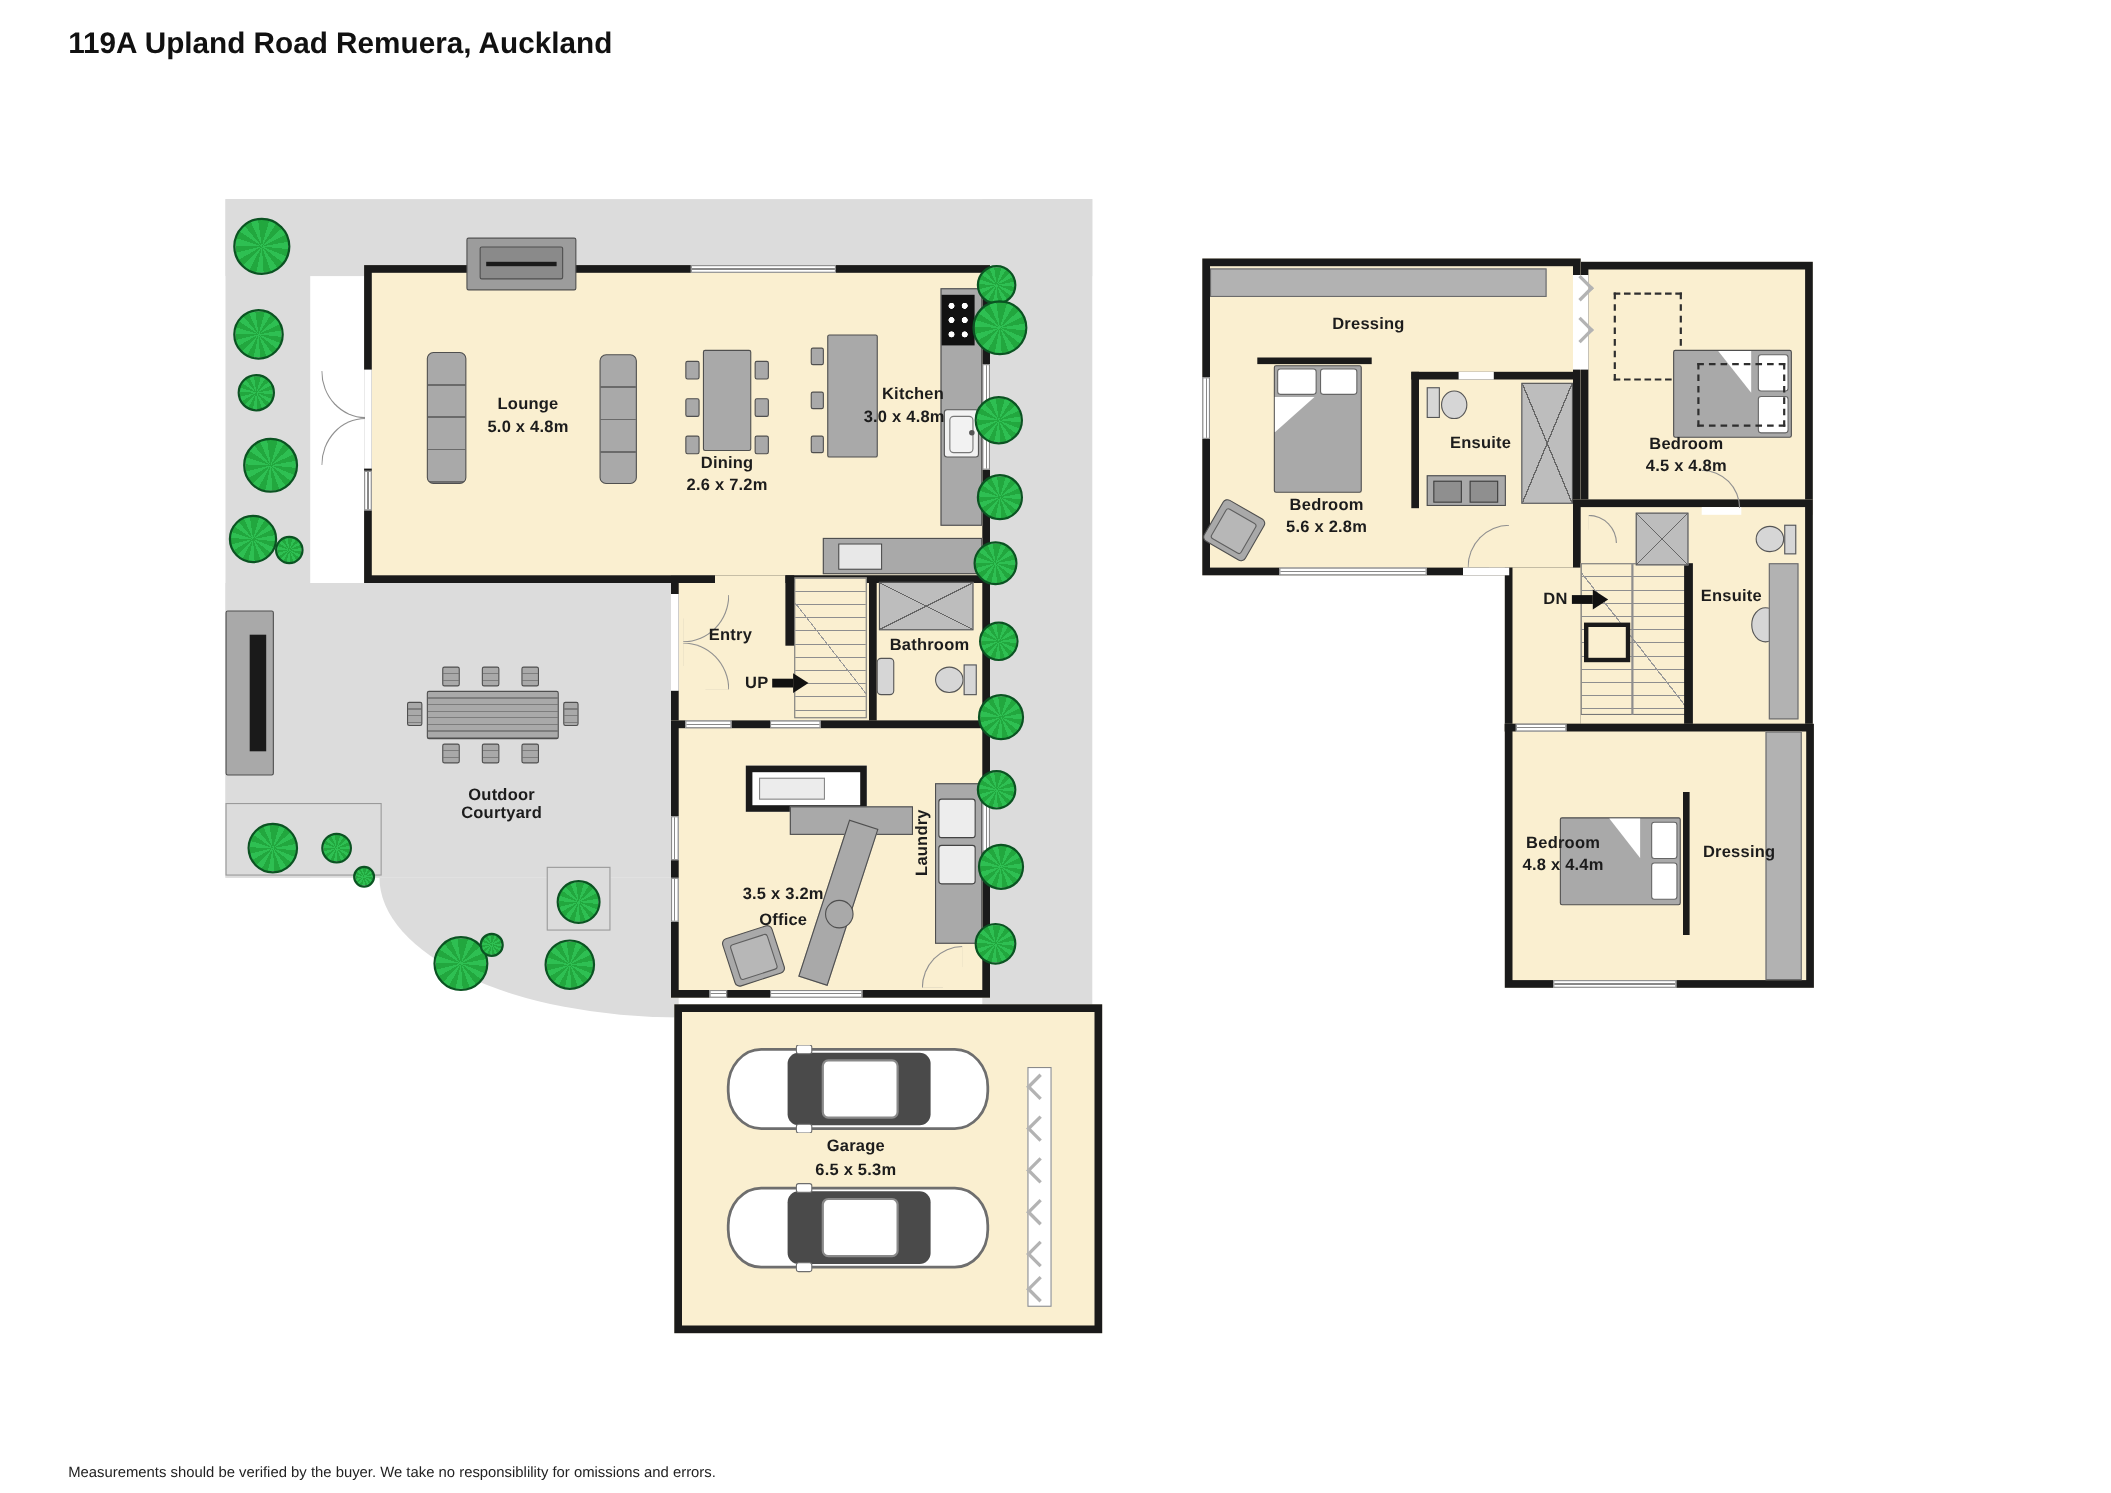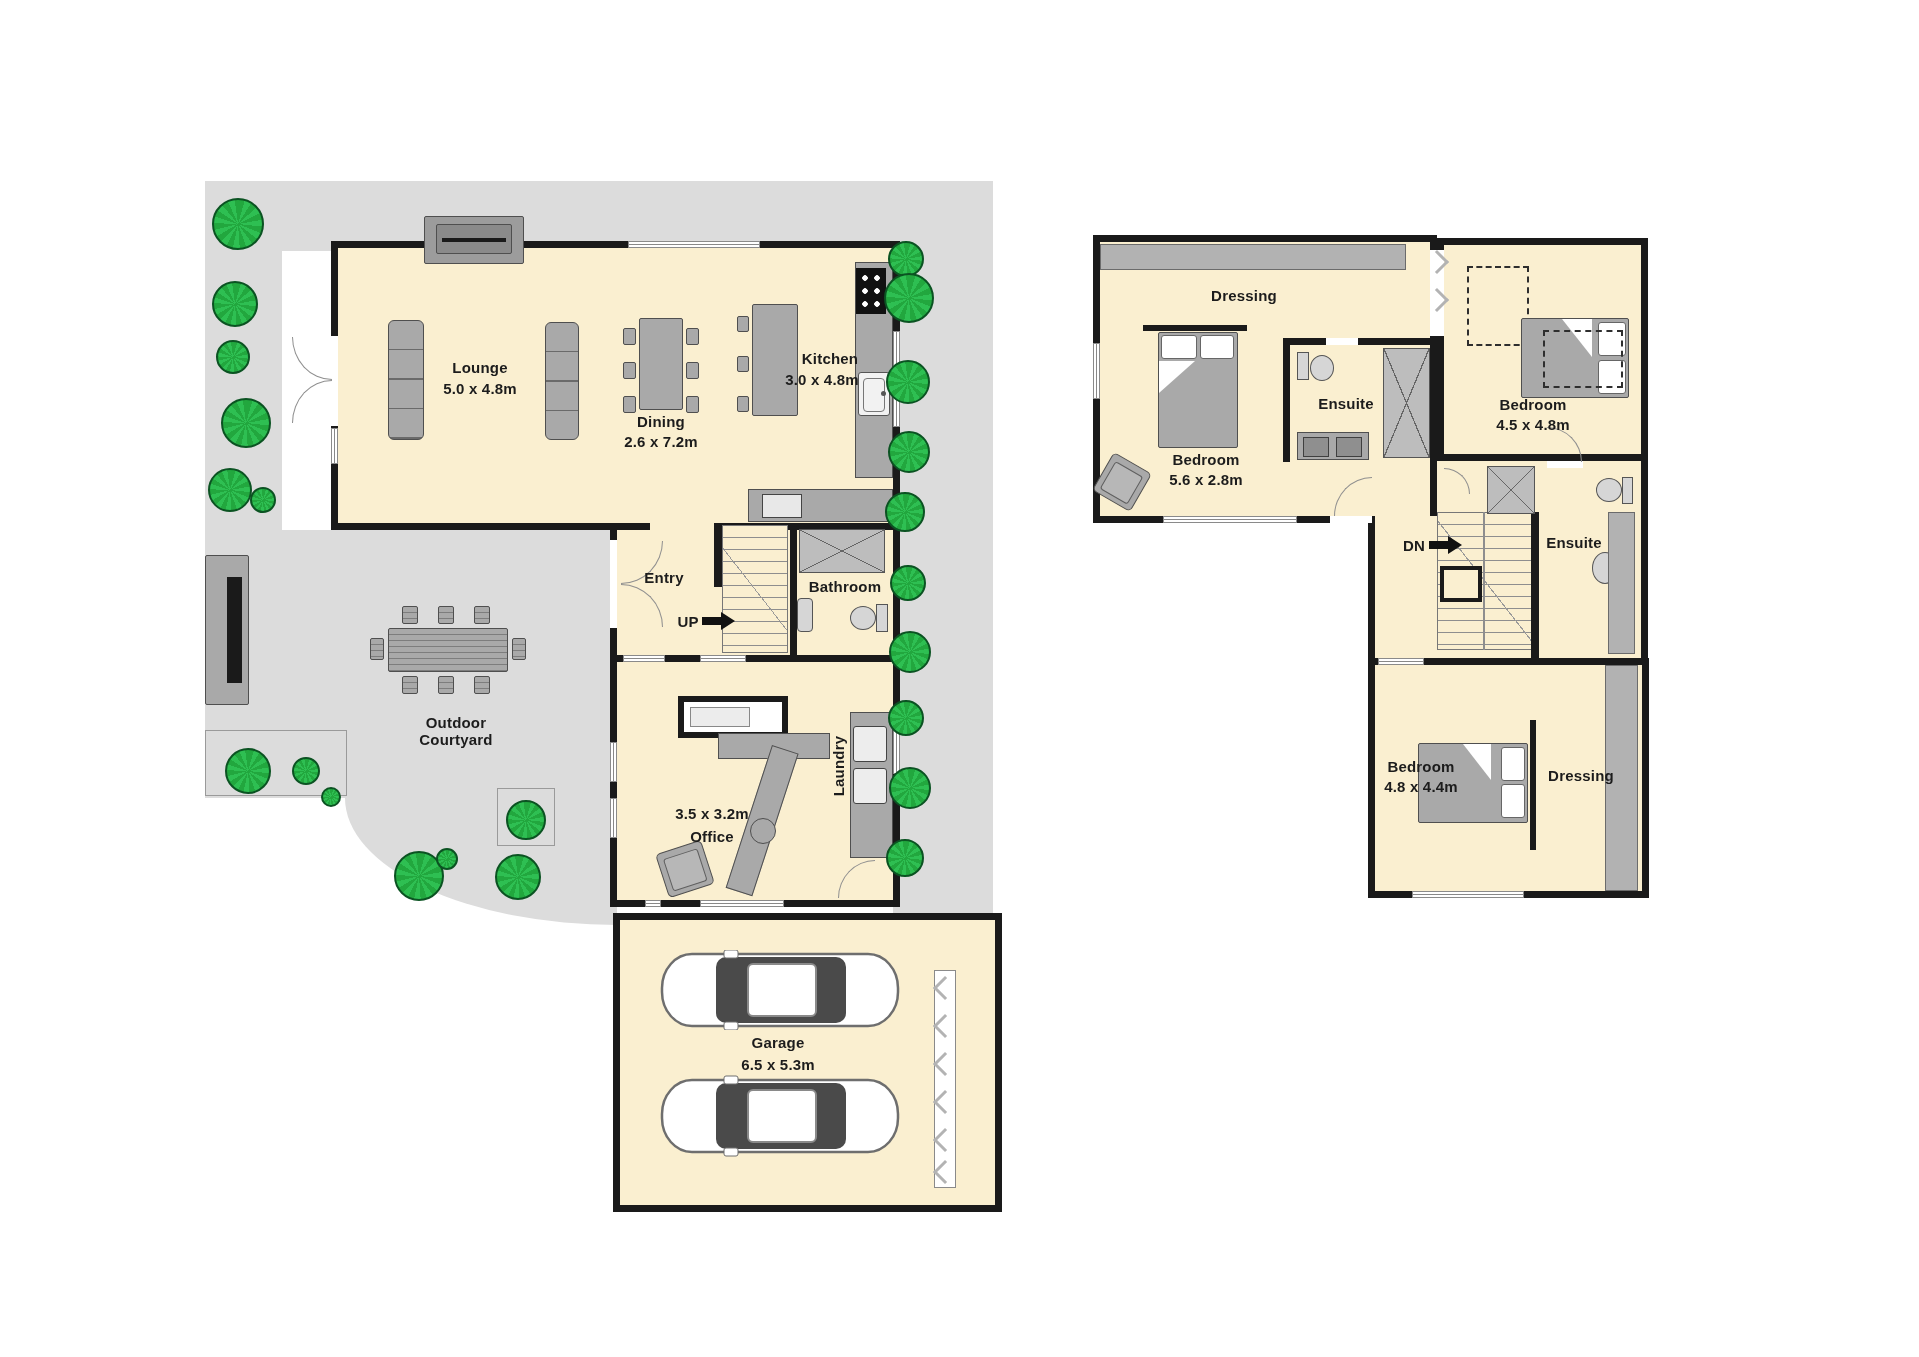--- a/index.html
+++ b/index.html
@@ -306,14 +306,16 @@
   <div class="lbl" style="left:1414px;top:545px;">DN</div>
   <div class="arrow" style="left:1429px;top:536px;width:34px;height:18px;">
       <div class="bar"></div>
       <div class="tip"></div>
     </div>
   <div class="lbl" style="left:1574px;top:542px;">Ensuite</div>
   <div class="lbl" style="left:1421px;top:766px;">Bedroom</div>
   <div class="lbl" style="left:1421px;top:786px;">4.8 x 4.4m</div>
   <div class="lbl" style="left:1581px;top:775px;">Dressing</div>
 
+  <div class="title">119A Upland Road Remuera, Auckland</div>
+  <div class="disc2">Measurements should be verified by the buyer. We take no responsiblility for omissions and errors.</div>
 
 </div>
 
 </body></html>

